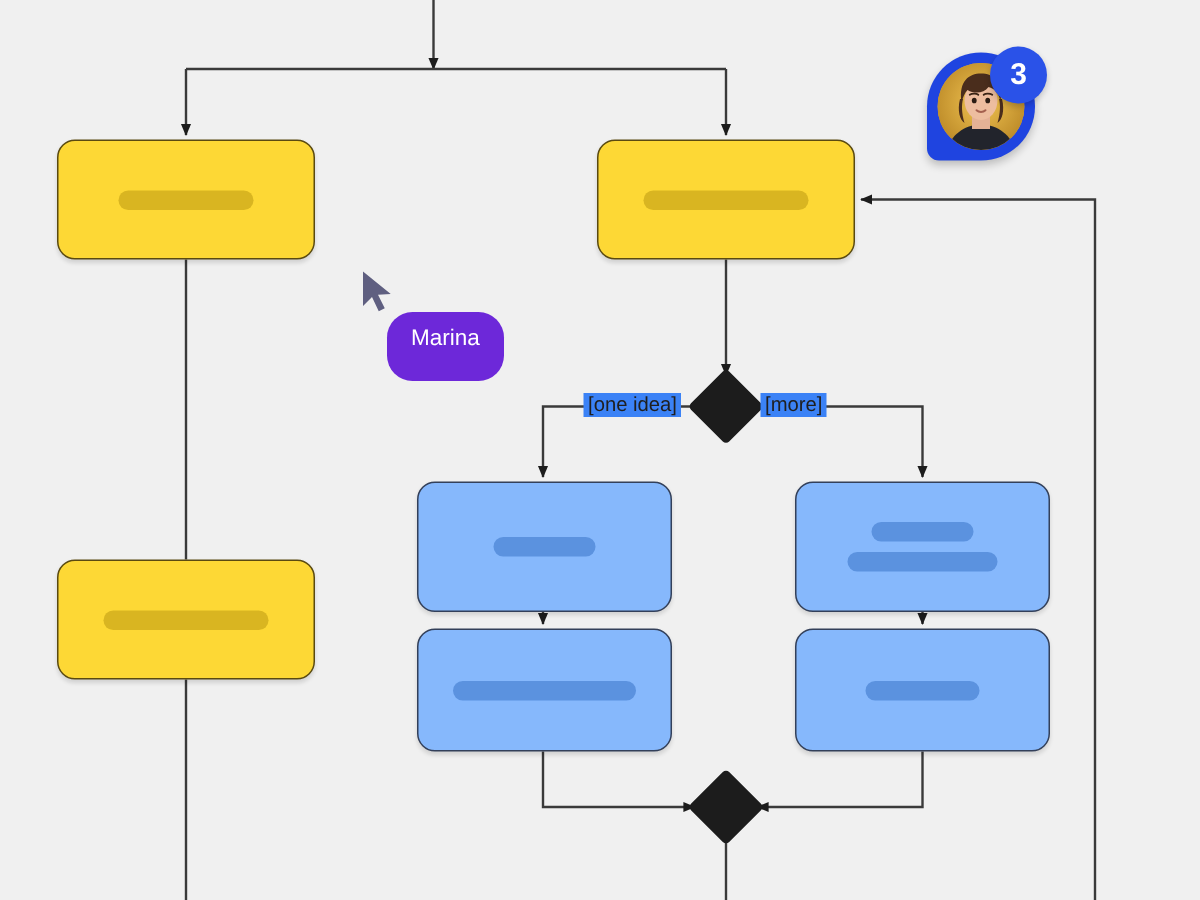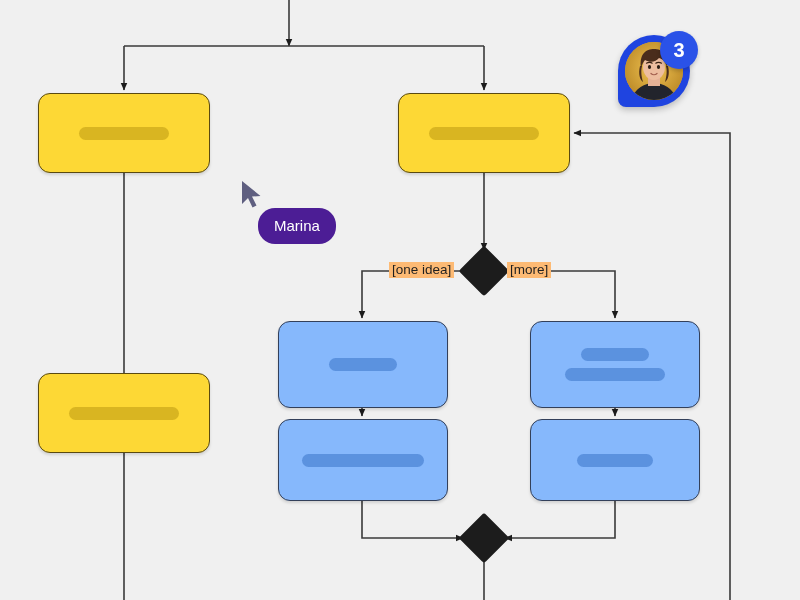--- a/index.html
+++ b/index.html
@@ -63,45 +63,45 @@
     transform: rotate(45deg);
     border-radius: 3px;
   }
 
   
   .edge-label {
     position: absolute;
     font-size: 13.5px;
     color: #1f1f1f;
     white-space: nowrap;
-    background: #fdba74;
+    background: #3b82f6;
     padding: 0 3px;
     line-height: 16px;
   }
 
   
   #cursor-group {
     position: absolute;
     left: 240px;
     top: 180px;
   }
   #cursor-arrow {
     position: absolute;
     left: 0;
     top: 0;
   }
   #cursor-name {
     position: absolute;
     left: 18px;
     top: 28px;
-    background: #4c1d95;
+    background: #6d28d9;
     color: #ffffff;
     font-size: 15px;
     line-height: 1;
-    padding: 10px 16px 11px 16px;
+    padding: 10px 16px 21px 16px;
     border-radius: 17px;
     white-space: nowrap;
   }
 
   
   #avatar-marker {
     position: absolute;
     left: 618px;
     top: 35px;
     width: 76px;

